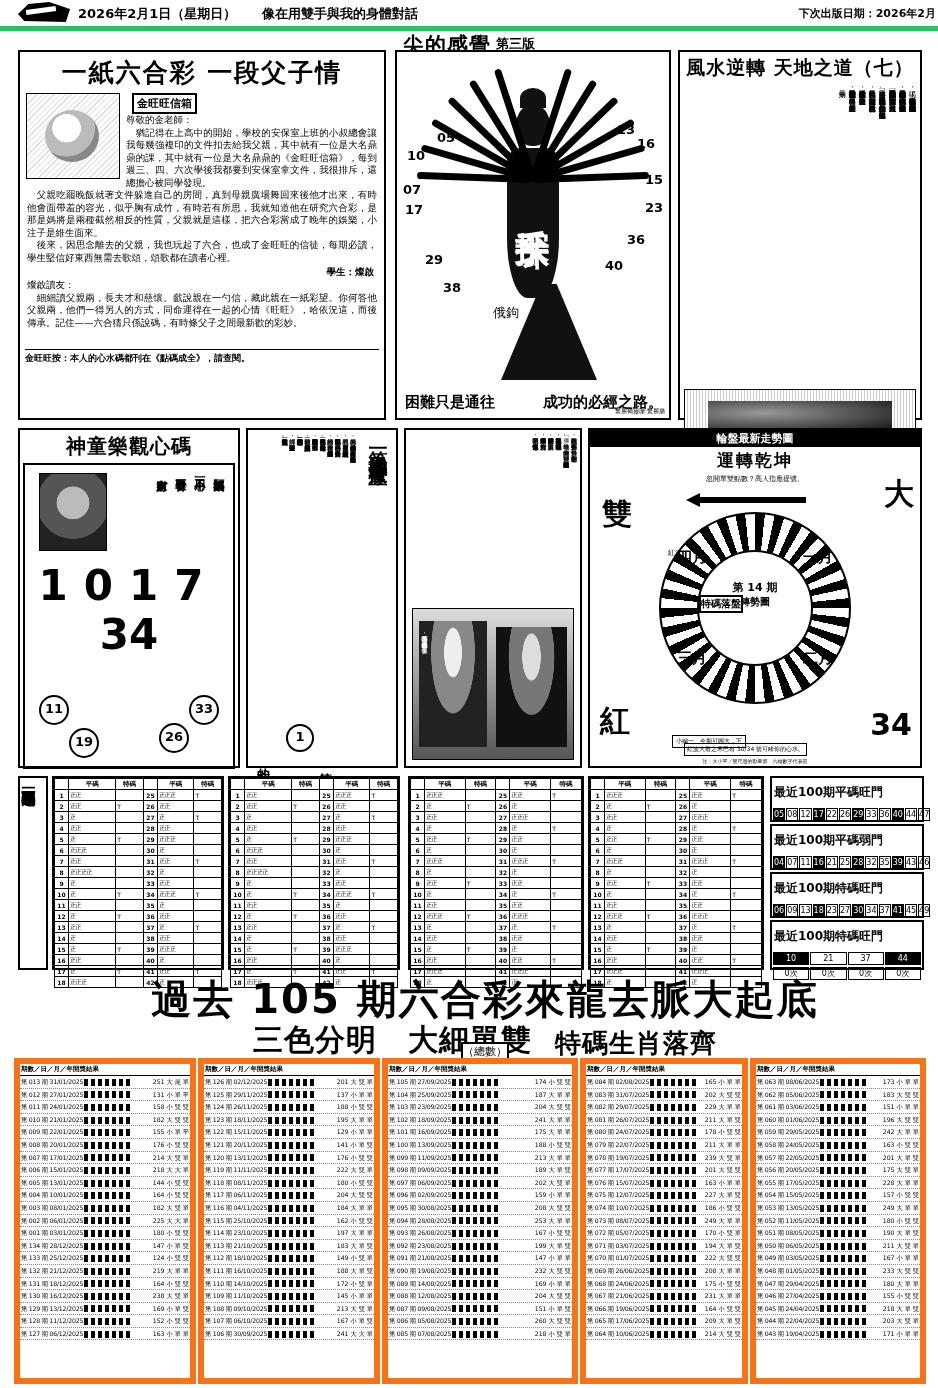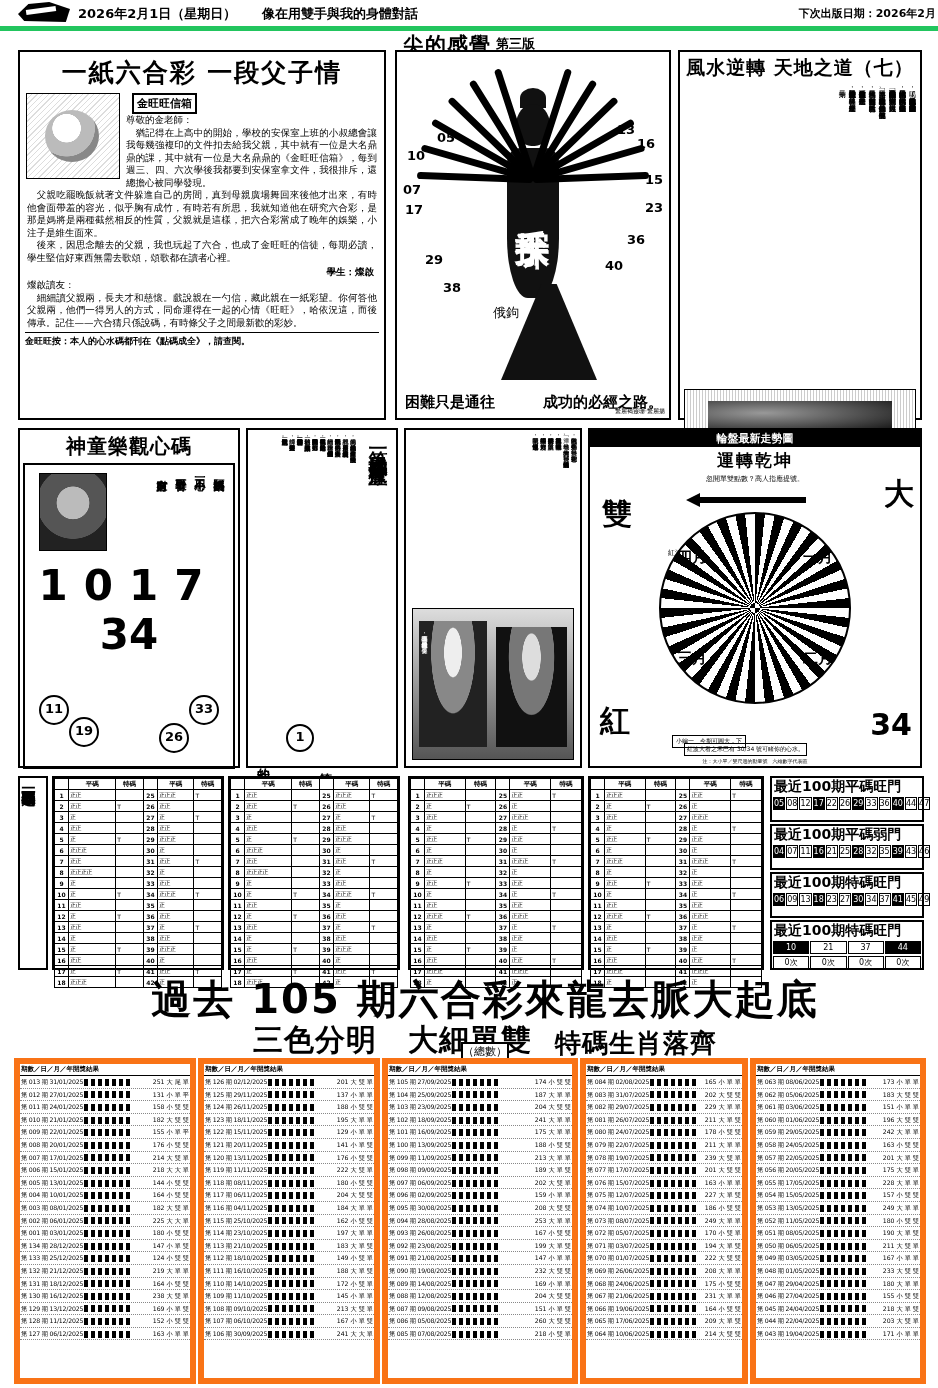--- a/index.html
+++ b/index.html
@@ -21,21 +21,21 @@
   
   #art1{left:18px;top:50px;width:368px;height:370px;}
   #art1 h1{margin:4px 0 2px;text-align:center;font-size:25px;font-weight:bold;letter-spacing:2px;}
   #art1 .stamp{display:inline-block;border:2px solid #000;font-size:11px;font-weight:bold;padding:1px 3px;margin:2px 0 0 6px;}
   #art1 .pic{width:92px;height:84px;border:1px solid #000;margin:2px 6px 2px 6px;float:left;background:
       repeating-linear-gradient(135deg,#fff 0 3px,#ddd 3px 4px);position:relative;}
   #art1 .pic:after{content:"";position:absolute;left:18px;top:16px;width:54px;height:52px;border-radius:50%;
       background:radial-gradient(circle at 40% 35%,#fff 0 30%,#bbb 31% 60%,#888 61% 100%);}
   #art1 .body{font-size:9.5px;line-height:1.32;text-align:justify;padding:0 7px;}
   #art1 .sig{text-align:right;font-size:9.5px;padding:2px 10px 0 0;font-weight:bold;}
-  #art1 .foot{font-size:9px;border-top:1px solid #000;margin:2px 5px 0;padding-top:2px;font-weight:bold;}
+  #art1 .foot{font-size:9px;border-top:1px solid #000;margin:19px 5px 0;padding-top:2px;font-weight:bold;}
   
   #god{left:395px;top:50px;width:276px;height:370px;overflow:hidden;}
   #god .bignum{position:absolute;font-size:13px;font-weight:bold;}
   #god .arm{position:absolute;left:50%;top:124px;width:116px;height:7px;background:#000;border-radius:4px;
             transform-origin:0 50%;}
   #god .figure{position:absolute;left:50%;top:36px;transform:translateX(-50%);width:64px;height:300px;}
   #god .head{width:34px;height:42px;background:#111;border-radius:50% 50% 45% 45%;margin:0 auto;position:relative;}
   #god .crown{width:26px;height:20px;background:#111;border-radius:50% 50% 0 0;margin:0 auto -4px;}
   #god .torso{width:52px;height:150px;background:#111;margin:2px auto 0;border-radius:14px 14px 40% 40%;}
   #god .robe{width:96px;height:96px;background:#111;margin:-14px auto 0;
@@ -128,21 +128,21 @@
       padding:2px 0 0 2px;}
   
   .ticktbl{position:absolute;border:2px solid #000;box-sizing:border-box;background:#fff;}
   .ticktbl table{border-collapse:collapse;width:100%;height:100%;}
   .ticktbl th,.ticktbl td{border:1px solid #000;font-size:6px;padding:0;height:10px;text-align:center;}
   .ticktbl th{font-size:6.5px;font-weight:bold;}
   .ticktbl td.idx{width:13px;font-weight:bold;}
   .ticktbl td.m{text-align:left;padding-left:1px;letter-spacing:-.5px;}
   
   .statbox{position:absolute;border:2px solid #000;box-sizing:border-box;}
-  .statbox .hd{font-size:14px;font-weight:bold;padding:0 2px;white-space:nowrap;}
+  .statbox .hd{font-size:12px;font-weight:bold;padding:6px 2px;white-space:nowrap;}
   .statbox .row{display:flex;gap:1px;padding:1px;}
   .statbox .cell{flex:1;border:1px solid #000;text-align:center;font-size:8px;height:11px;line-height:11px;}
   .statbox .cell.blk{background:#000;color:#fff;}
   
   #bigtitle{position:absolute;left:30px;top:978px;width:910px;height:76px;}
   #bigtitle .l1{text-align:center;font-size:40px;font-weight:bold;letter-spacing:2px;line-height:42px;}
   #bigtitle .l2{display:flex;align-items:flex-end;justify-content:center;gap:23px;}
   #bigtitle .l2 .a{font-size:30px;font-weight:bold;letter-spacing:1px;}
   #bigtitle .l2 .b{font-size:11px;}
   #bigtitle .l2 .c{font-size:26px;font-weight:bold;letter-spacing:1px;}
@@ -249,21 +249,21 @@
         <div>財來自有方</div>
       </div>
       <div class="nums">
         <div class="r1">
           <span>10</span><span>17</span>
         </div>
         <div class="r2">34</div>
       </div>
       <div class="balls">
         <div class="ball" style="left:14px;top:6px">11</div>
-        <div class="ball" style="left:44px;top:28px">19</div>
+        <div class="ball" style="left:44px;top:39px">19</div>
         <div class="ball" style="right:44px;top:34px">26</div>
         <div class="ball" style="right:14px;top:6px">33</div>
       </div>
     </div>
   </div>
 
   <div class="b" id="ms">
     <div class="t">第一次揉揉腳按摩（五）</div>
     <div class="cols">
       <div class="col">尖的感覺，起初就像是一種的感覺，像一條線在皮膚下游走，後來慢慢變成一團熱。</div>
@@ -307,20 +307,25 @@
           <polygon points="0,7 14,0 14,4 120,4 120,10 14,10 14,14" fill="#000"></polygon>
         </svg>
     </div>
     <div class="shuang">雙</div>
     <div class="da">大</div>
     <div class="hong">紅</div>
     <div class="n34">34</div>
     <div style="position:absolute;left:78px;top:152px;font-size:6px;writing-mode:vertical-rl;">形壓色 波唔 2 六結構</div>
     <div style="position:absolute;left:78px;top:118px;font-size:7px;">紅波好對</div>
     <div class="wheel">
+      <div class="hub">
+        <div class="a">第 14 期</div>
+        <div class="b">特碼落盤</div>
+        <div class="c">轉勢圖</div>
+      </div>
       <div class="mon" style="left:16px;top:34px">四月</div>
       <div class="mon" style="right:16px;top:34px">一月</div>
       <div class="mon" style="left:16px;bottom:34px">三月</div>
       <div class="mon" style="right:16px;bottom:34px">二月</div>
     </div>
     <div class="legend">小編一　今期可圓大．下</div>
     <div style="position:absolute;left:94px;bottom:10px;border:1px solid #000;font-size:6px;padding:1px 2px;">紅波大看之禾巴有 30/34 號可睹你的心水。</div>
     <div class="foot">注：大小單／雙尺過的動量號　六維數字代表區</div>
   </div>
 

